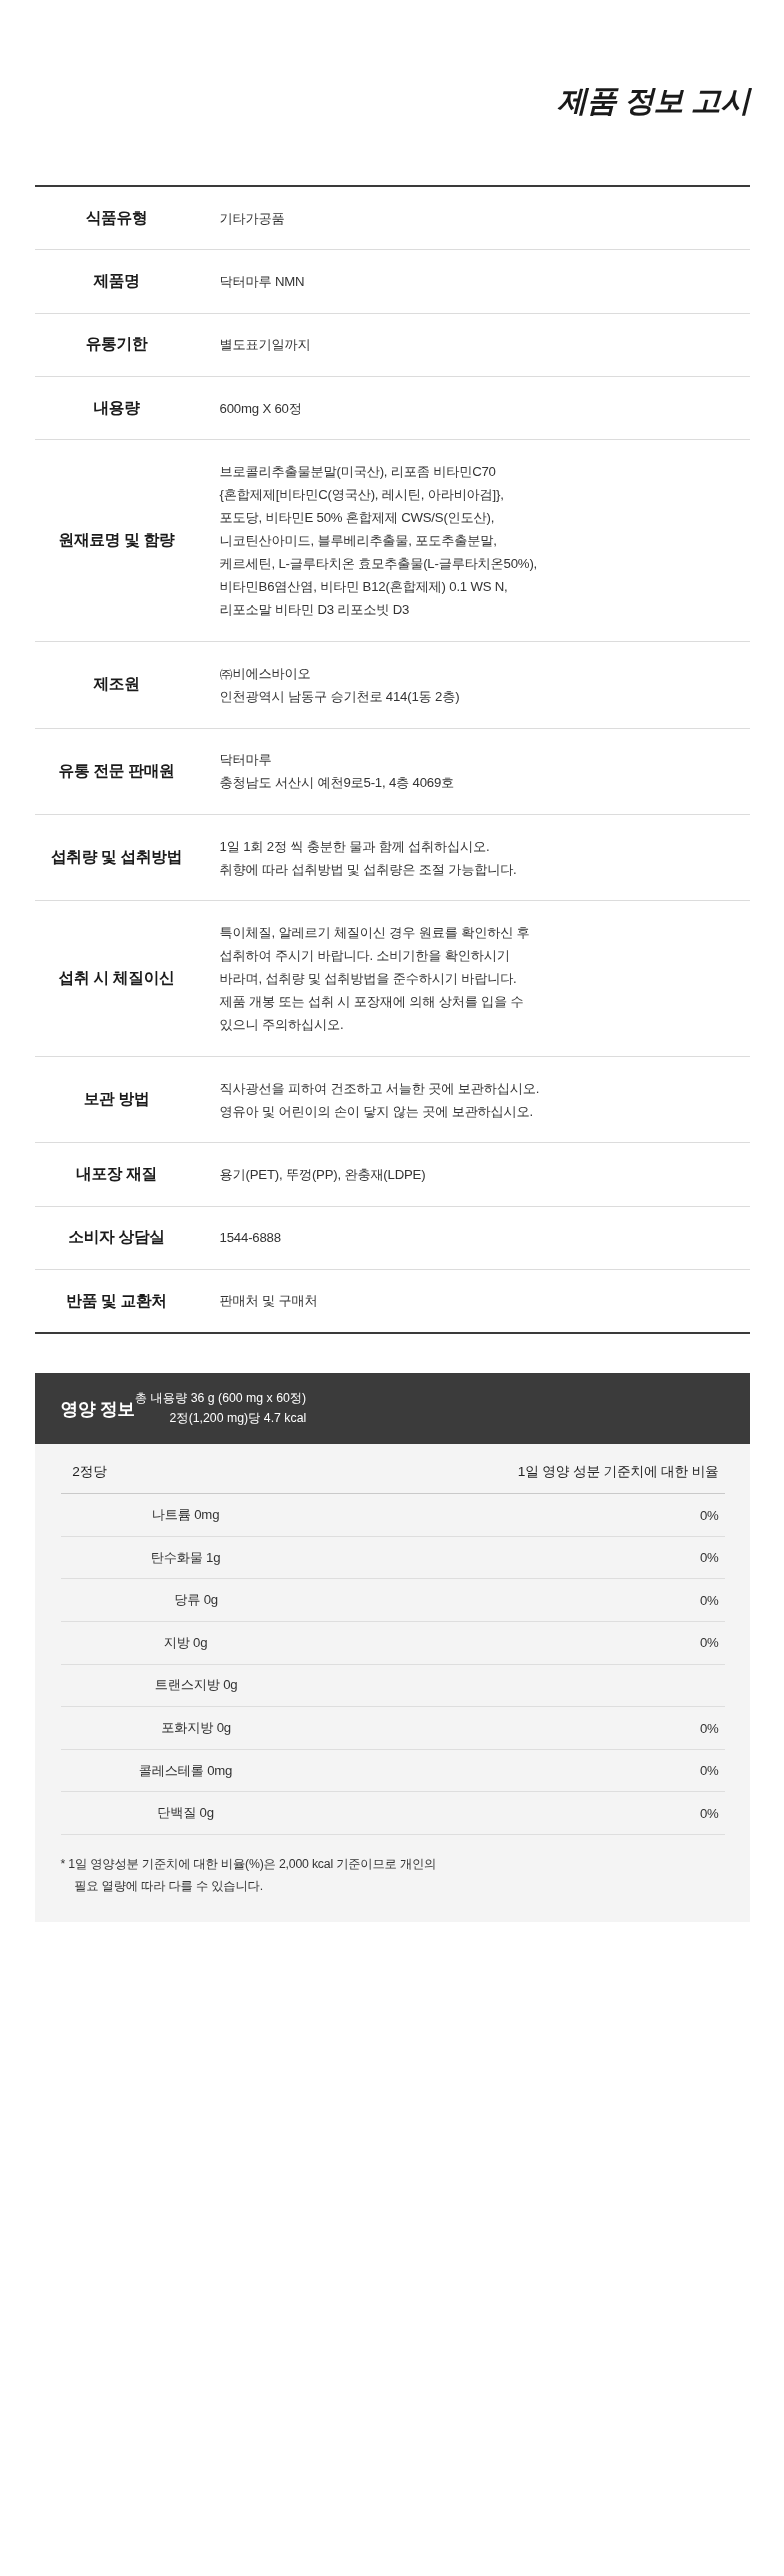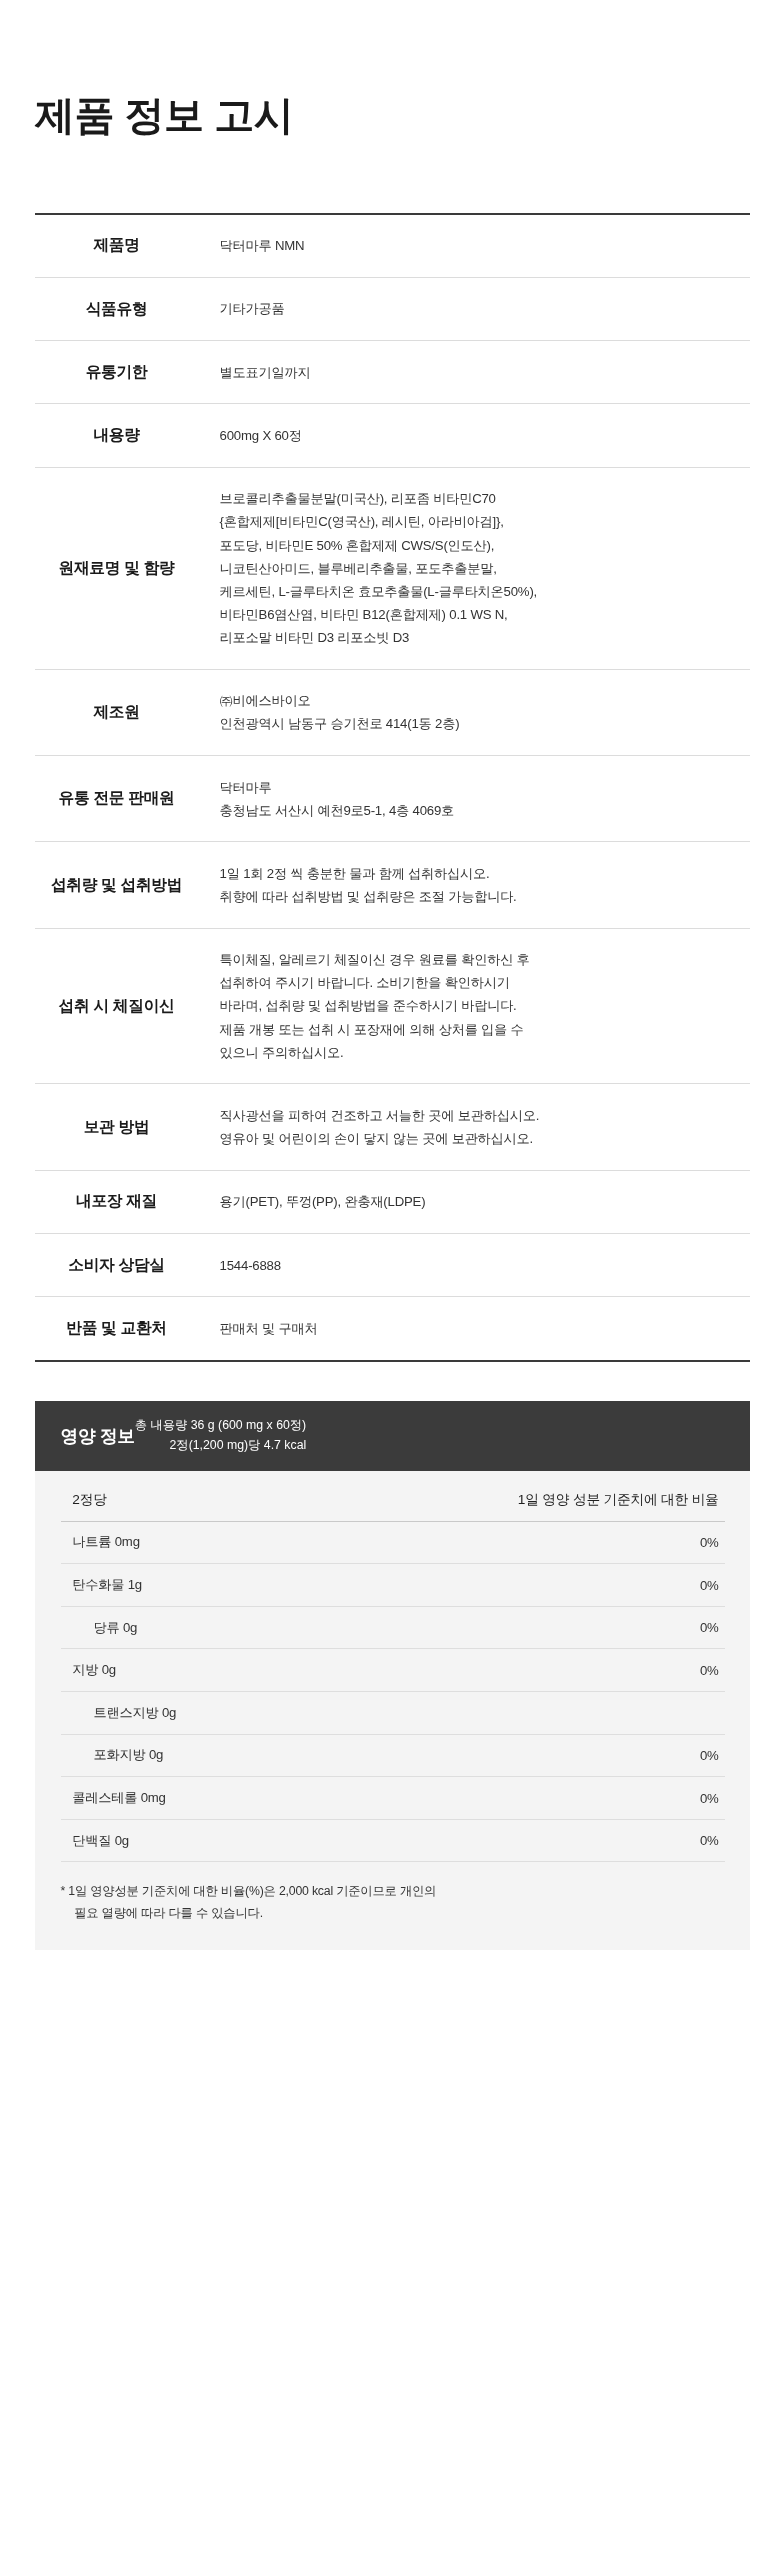--- a/index.html
+++ b/index.html
@@ -14,27 +14,28 @@
     font-family: "Liberation Sans", sans-serif;
     color: #222222;
     -webkit-font-smoothing: antialiased;
   }
   .page {
     width: 785px;
     margin: 0 auto;
     padding: 0 35px;
   }
   .page-title {
-    text-align: left;
-    font-size: 40px;
+    text-align: right;
+    font-size: 30px;
     font-weight: bold;
     letter-spacing: -0.5px;
     color: #1a1a1a;
     padding-top: 61px;
     padding-bottom: 43px;
+    font-style: italic;
   }
 
   
   .info-table {
     width: 100%;
     border-collapse: collapse;
     border-top: 2px solid #3a3a3a;
     border-bottom: 2px solid #3a3a3a;
   }
   .info-table tr + tr td,
@@ -108,21 +109,21 @@
     font-weight: normal;
     color: #1f1f1f;
     border-bottom: 1px solid #c9c9c9;
   }
   .nutri-head th.left { text-align: left; padding-left: 11.8px; }
   .nutri-head th.right { text-align: right; padding-right: 5.9px; }
   .nutri-table tbody td {
     padding: 11.8px 0 11.8px 0;
     border-bottom: 1px solid #dedede;
   }
-  .nutri-table tbody td.name { text-align: left; padding-left: 11.8px; }
+  .nutri-table tbody td.name { text-align: center; padding-left: 11.8px; }
   .nutri-table tbody td.name.indent { padding-left: 33px; }
   .nutri-table tbody td.val { text-align: right; padding-right: 5.9px; white-space: nowrap; }
   .nutri-table tbody tr:last-child td { border-bottom: 1px solid #dedede; }
 
   .nutri-note {
     padding: 17.7px 25.5px 0 25.5px;
     font-size: 12.3px;
     color: #333333;
     line-height: 1.8;
     letter-spacing: -0.2px;
@@ -132,29 +133,29 @@
 </head>
 <body>
 
 <div class="page">
 
   <h1 class="page-title">제품 정보 고시</h1>
 
   <table class="info-table">
     <tbody>
         <tr>
+          <th>식품유형</th>
+          <td>
+            <span class="line">기타가공품</span>
+          </td>
+        </tr>
+        <tr>
           <th>제품명</th>
           <td>
             <span class="line">닥터마루 NMN</span>
-          </td>
-        </tr>
-        <tr>
-          <th>식품유형</th>
-          <td>
-            <span class="line">기타가공품</span>
           </td>
         </tr>
         <tr>
           <th>유통기한</th>
           <td>
             <span class="line">별도표기일까지</span>
           </td>
         </tr>
         <tr>
           <th>내용량</th>

